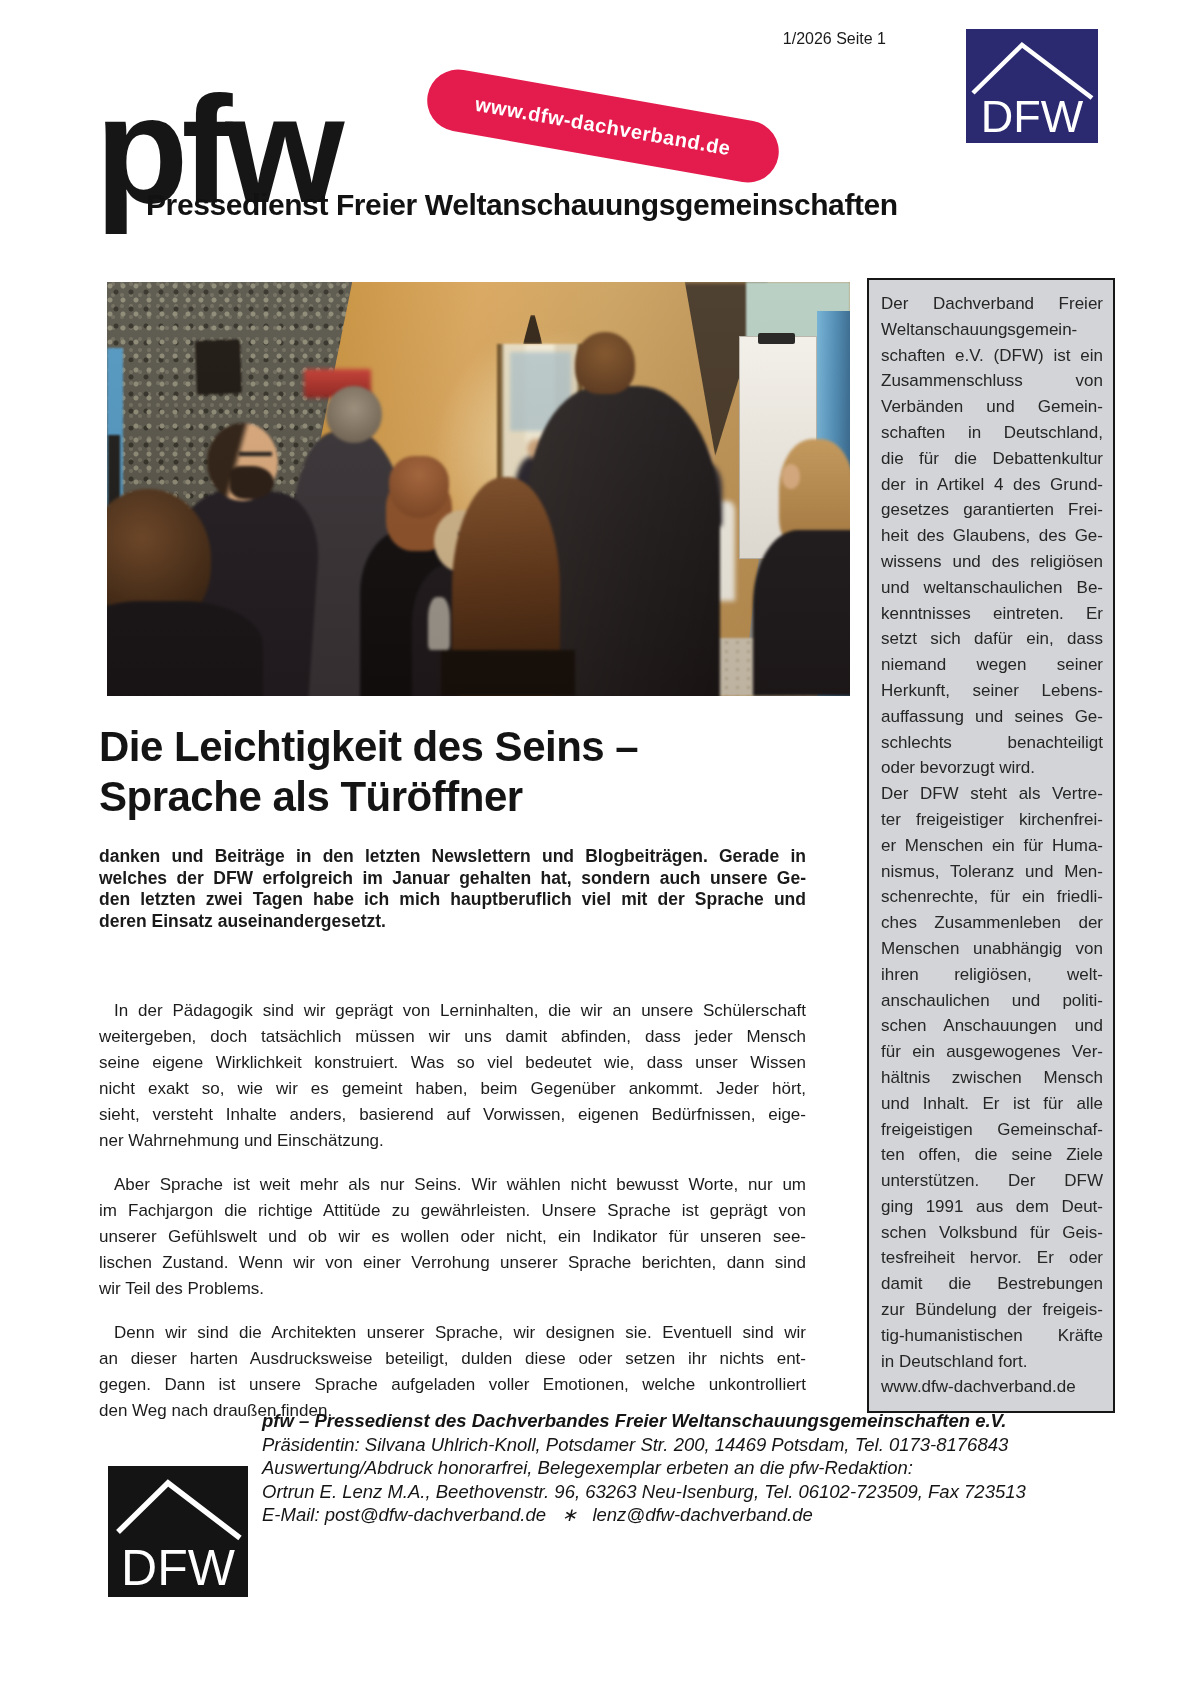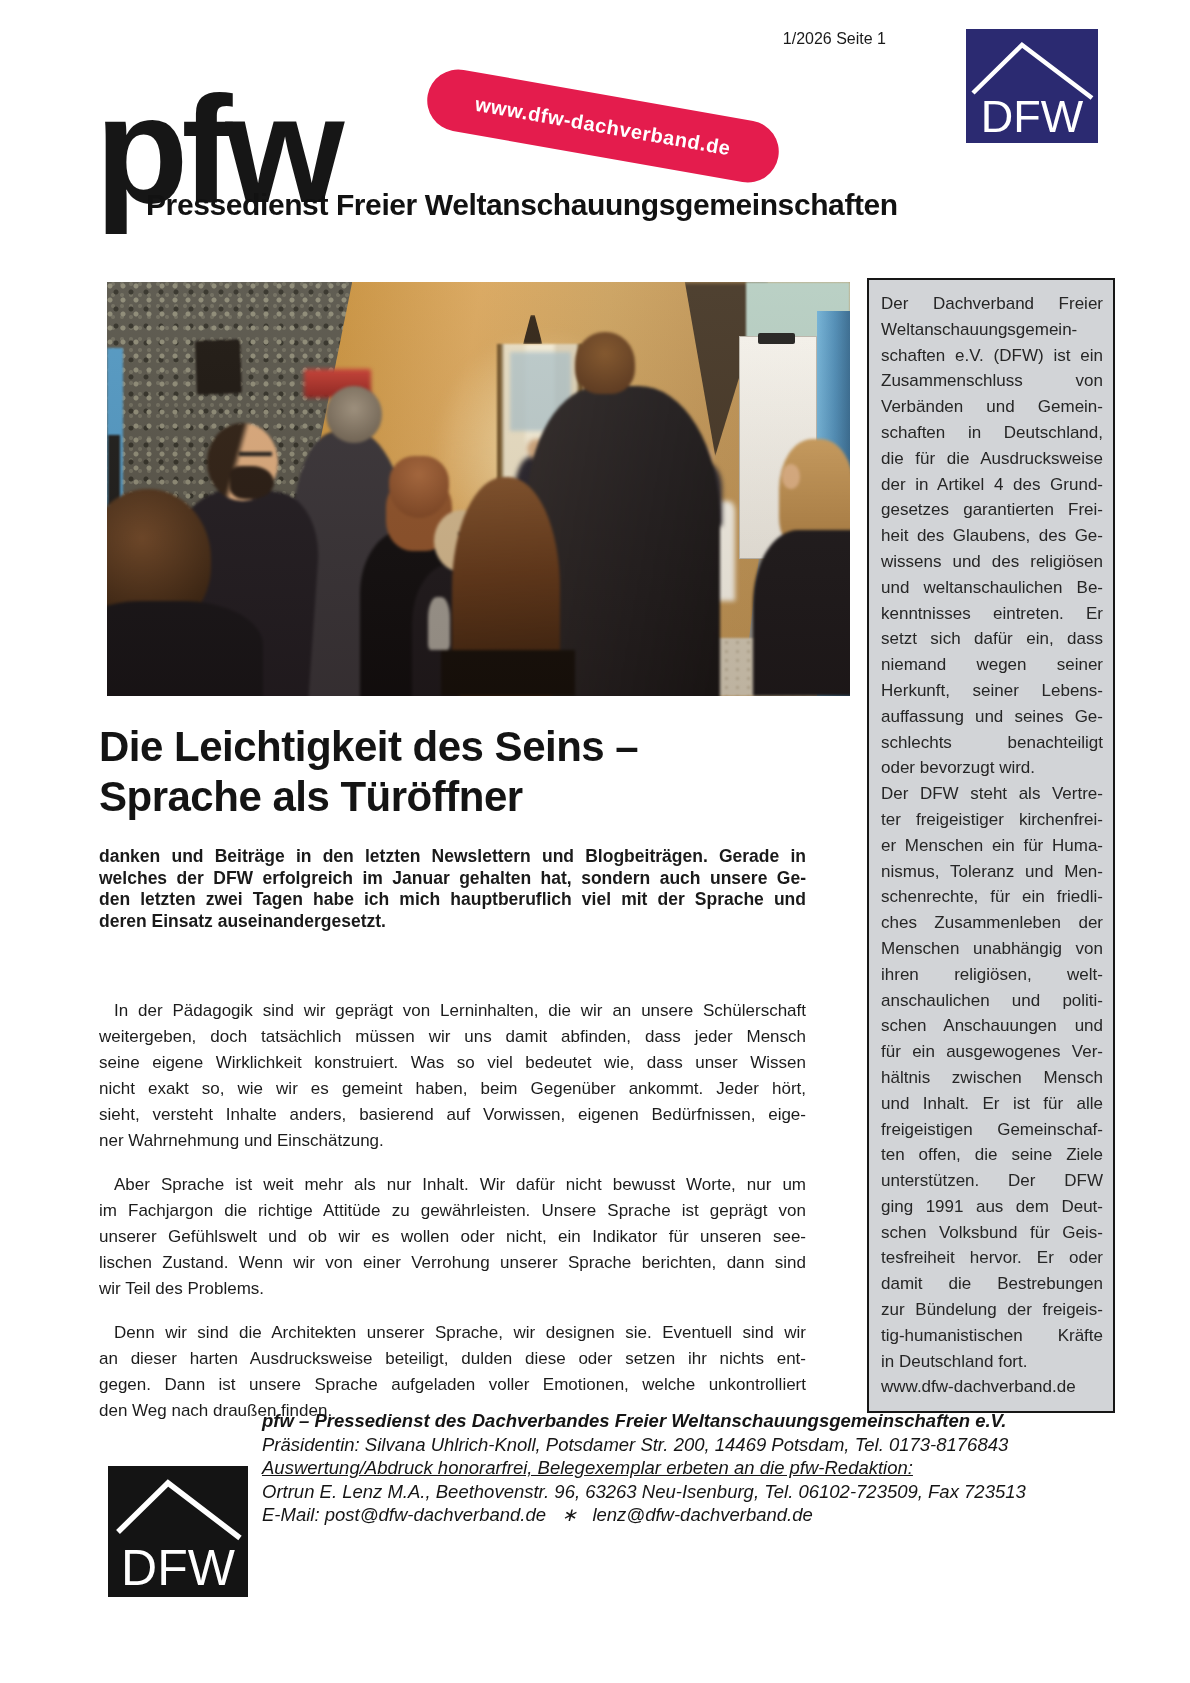--- a/index.html
+++ b/index.html
@@ -34,21 +34,21 @@
   
   .sidebar{position:absolute;left:867px;top:278px;width:248px;height:1135px;box-sizing:border-box;
            border:2px solid #161616;background:#d2d4d7;padding:11px 10px 6px 12px;
            font-size:17px;line-height:25.8px;color:#262626;}
   .sidebar .para{margin:0;}
 
   
   .footer-text{position:absolute;left:262px;top:1409px;width:860px;font-size:18.5px;line-height:23.6px;
                font-style:italic;color:#151515;white-space:pre-wrap;}
   .f-line.b{font-weight:bold;}
-  .f-line.u{text-decoration:underline;}
+  .f-line.u{}
 
   
   .photo{position:absolute;left:107px;top:282px;width:743px;height:414px;overflow:hidden;
          background:linear-gradient(100deg,#7d5120 0%,#b27a30 16%,#c8913f 30%,#d8a55c 46%,
                     #caa05e 62%,#bd9255 78%,#b58c50 100%);}
   .photo .s{position:absolute;}
   .wlight{left:38%;top:0;width:42%;height:82%;
           background:radial-gradient(closest-side,rgba(247,226,178,.9),rgba(247,226,178,0) 72%);
           filter:blur(6px);}
   .stone{left:0;top:0;width:33%;height:100%;background-color:#55534a;
@@ -219,21 +219,21 @@
   </div>
 
   <div class="sidebar">
       <div class="para">
         <div class="jline">Der Dachverband Freier</div>
         <div class="jline">Weltanschauungsgemein-</div>
         <div class="jline">schaften e.V. (DFW) ist ein</div>
         <div class="jline">Zusammenschluss von</div>
         <div class="jline">Verbänden und Gemein-</div>
         <div class="jline">schaften in Deutschland,</div>
-        <div class="jline">die für die Ausdrucksweise</div>
+        <div class="jline">die für die Debattenkultur</div>
         <div class="jline">der in Artikel 4 des Grund-</div>
         <div class="jline">gesetzes garantierten Frei-</div>
         <div class="jline">heit des Glaubens, des Ge-</div>
         <div class="jline">wissens und des religiösen</div>
         <div class="jline">und weltanschaulichen Be-</div>
         <div class="jline">kenntnisses eintreten. Er</div>
         <div class="jline">setzt sich dafür ein, dass</div>
         <div class="jline">niemand wegen seiner</div>
         <div class="jline">Herkunft, seiner Lebens-</div>
         <div class="jline">auffassung und seines Ge-</div>
@@ -285,21 +285,21 @@
   <div class="article-body">
       <div class="para">
         <div class="jline indent">In der Pädagogik sind wir geprägt von Lerninhalten, die wir an unsere Schülerschaft</div>
         <div class="jline">weitergeben, doch tatsächlich müssen wir uns damit abfinden, dass jeder Mensch</div>
         <div class="jline">seine eigene Wirklichkeit konstruiert. Was so viel bedeutet wie, dass unser Wissen</div>
         <div class="jline">nicht exakt so, wie wir es gemeint haben, beim Gegenüber ankommt. Jeder hört,</div>
         <div class="jline">sieht, versteht Inhalte anders, basierend auf Vorwissen, eigenen Bedürfnissen, eige-</div>
         <div class="jline last">ner Wahrnehmung und Einschätzung.</div>
       </div>
       <div class="para">
-        <div class="jline indent">Aber Sprache ist weit mehr als nur Inhalt. Wir dafür nicht bewusst Worte, nur um</div>
+        <div class="jline indent">Aber Sprache ist weit mehr als nur Seins. Wir wählen nicht bewusst Worte, nur um</div>
         <div class="jline">im Fachjargon die richtige Attitüde zu gewährleisten. Unsere Sprache ist geprägt von</div>
         <div class="jline">unserer Gefühlswelt und ob wir es wollen oder nicht, ein Indikator für unseren see-</div>
         <div class="jline">lischen Zustand. Wenn wir von einer Verrohung unserer Sprache berichten, dann sind</div>
         <div class="jline last">wir Teil des Problems.</div>
       </div>
       <div class="para">
         <div class="jline indent">Denn wir sind die Architekten unserer Sprache, wir designen sie. Eventuell sind wir</div>
         <div class="jline">an dieser harten Ausdrucksweise beteiligt, dulden diese oder setzen ihr nichts ent-</div>
         <div class="jline">gegen. Dann ist unsere Sprache aufgeladen voller Emotionen, welche unkontrolliert</div>
         <div class="jline last">den Weg nach draußen finden.</div>

